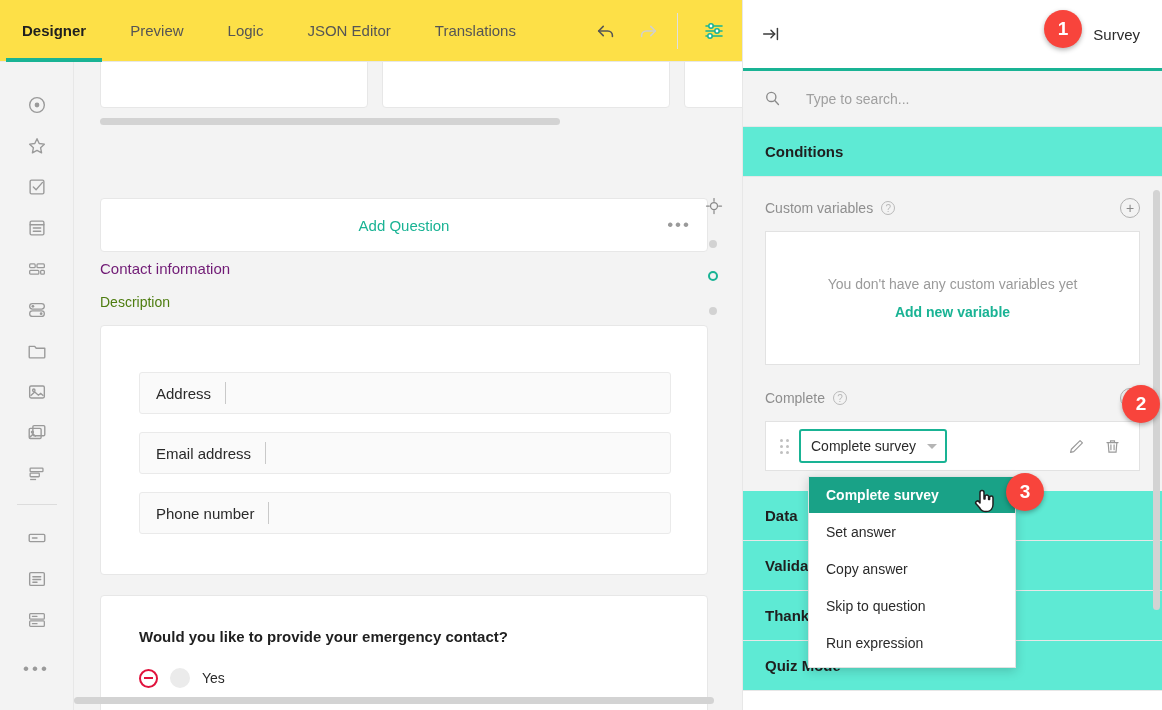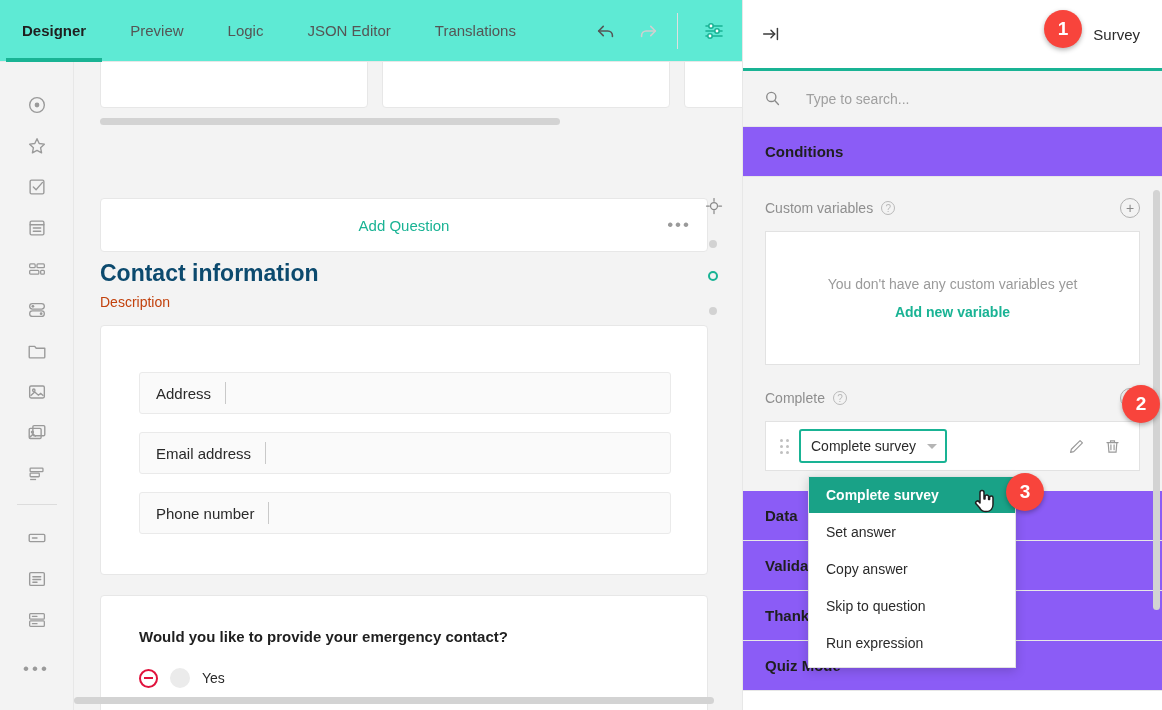--- a/index.html
+++ b/index.html
@@ -8,21 +8,21 @@
     font-family: "Liberation Sans", sans-serif;
     background: #f3f3f3;
     overflow: hidden;
   }
   .app { position: relative; width: 1162px; height: 710px; display: flex; }
 
   
   .left-pane { width: 742px; height: 710px; position: relative; background:#f3f3f3; }
 
   .topbar {
-    height: 62px; background: #5eead4; display: flex; align-items: center;
+    height: 62px; background: #fde047; display: flex; align-items: center;
     border-bottom: 1px solid #e7e7e7; position: relative;
   }
   .tab {
     height: 62px; display: flex; align-items: center; padding: 0 0 0 0;
     font-size: 15px; color: #555; position: relative; cursor: pointer;
   }
   .tab-inner { padding: 0 22px; }
   .tab.active .tab-inner { color: #1f1f1f; font-weight: bold; }
   .tab.active:after {
     content:""; position:absolute; left: 6px; right: 6px; bottom: 0;
@@ -70,25 +70,25 @@
     display:flex; align-items:center; justify-content:center;
     color:#19b394; font-size: 15px; cursor: pointer;
   }
   .dots-menu {
     position:absolute; right: 16px; top: 50%; transform: translateY(-50%);
     color:#9a9a9a; letter-spacing: 2px; font-size: 17px; cursor:pointer;
   }
 
   .section-title {
     position:absolute; left: 26px; top: 198px;
-    font-size: 23px; font-weight: bold; color: #0c4a6e;
+    font-size: 15px; font-weight: normal; color: #701a75;
   }
   .section-desc {
     position:absolute; left: 26px; top: 232px;
-    font-size: 14px; color: #c2410c;
+    font-size: 14px; color: #4d7c0f;
   }
 
   .panel-card {
     position:absolute; left: 26px; top: 263px; width: 608px; height: 250px;
   }
   .field-row {
     position:absolute; left: 38px; width: 532px; height: 42px;
     background:#fafafa; border:1px solid #eaeaea; border-radius:3px;
     display:flex; align-items:center; padding-left: 16px;
   }
@@ -130,21 +130,21 @@
   }
   .rp-search input {
     border:none; outline:none; background:transparent; font-size: 14px;
     color:#2a2a2a; width: 300px; font-family:"Liberation Sans", sans-serif;
   }
   .rp-search input::placeholder { color:#9f9f9f; }
 
   .accordion-head {
     height: 50px; display:flex; align-items:center; padding-left: 22px;
     font-size: 15px; font-weight: bold; color:#1f1f1f;
-    border-bottom: 1px solid #e7e7e7; cursor:pointer; background:#8b5cf6;
+    border-bottom: 1px solid #e7e7e7; cursor:pointer; background:#5eead4;
   }
   .accordion-body { background:#f3f3f3; padding: 18px 22px 20px; }
 
   .sub-label-row { display:flex; align-items:center; justify-content:space-between; height: 26px; }
   .sub-label { font-size: 14px; color:#8e8e8e; display:flex; align-items:center; gap:8px; }
   .help-icon {
     width:14px; height:14px; border-radius:50%; border:1px solid #b9b9b9; color:#b9b9b9;
     font-size: 10px; display:flex; align-items:center; justify-content:center; cursor:pointer;
   }
   .plus-icon {

